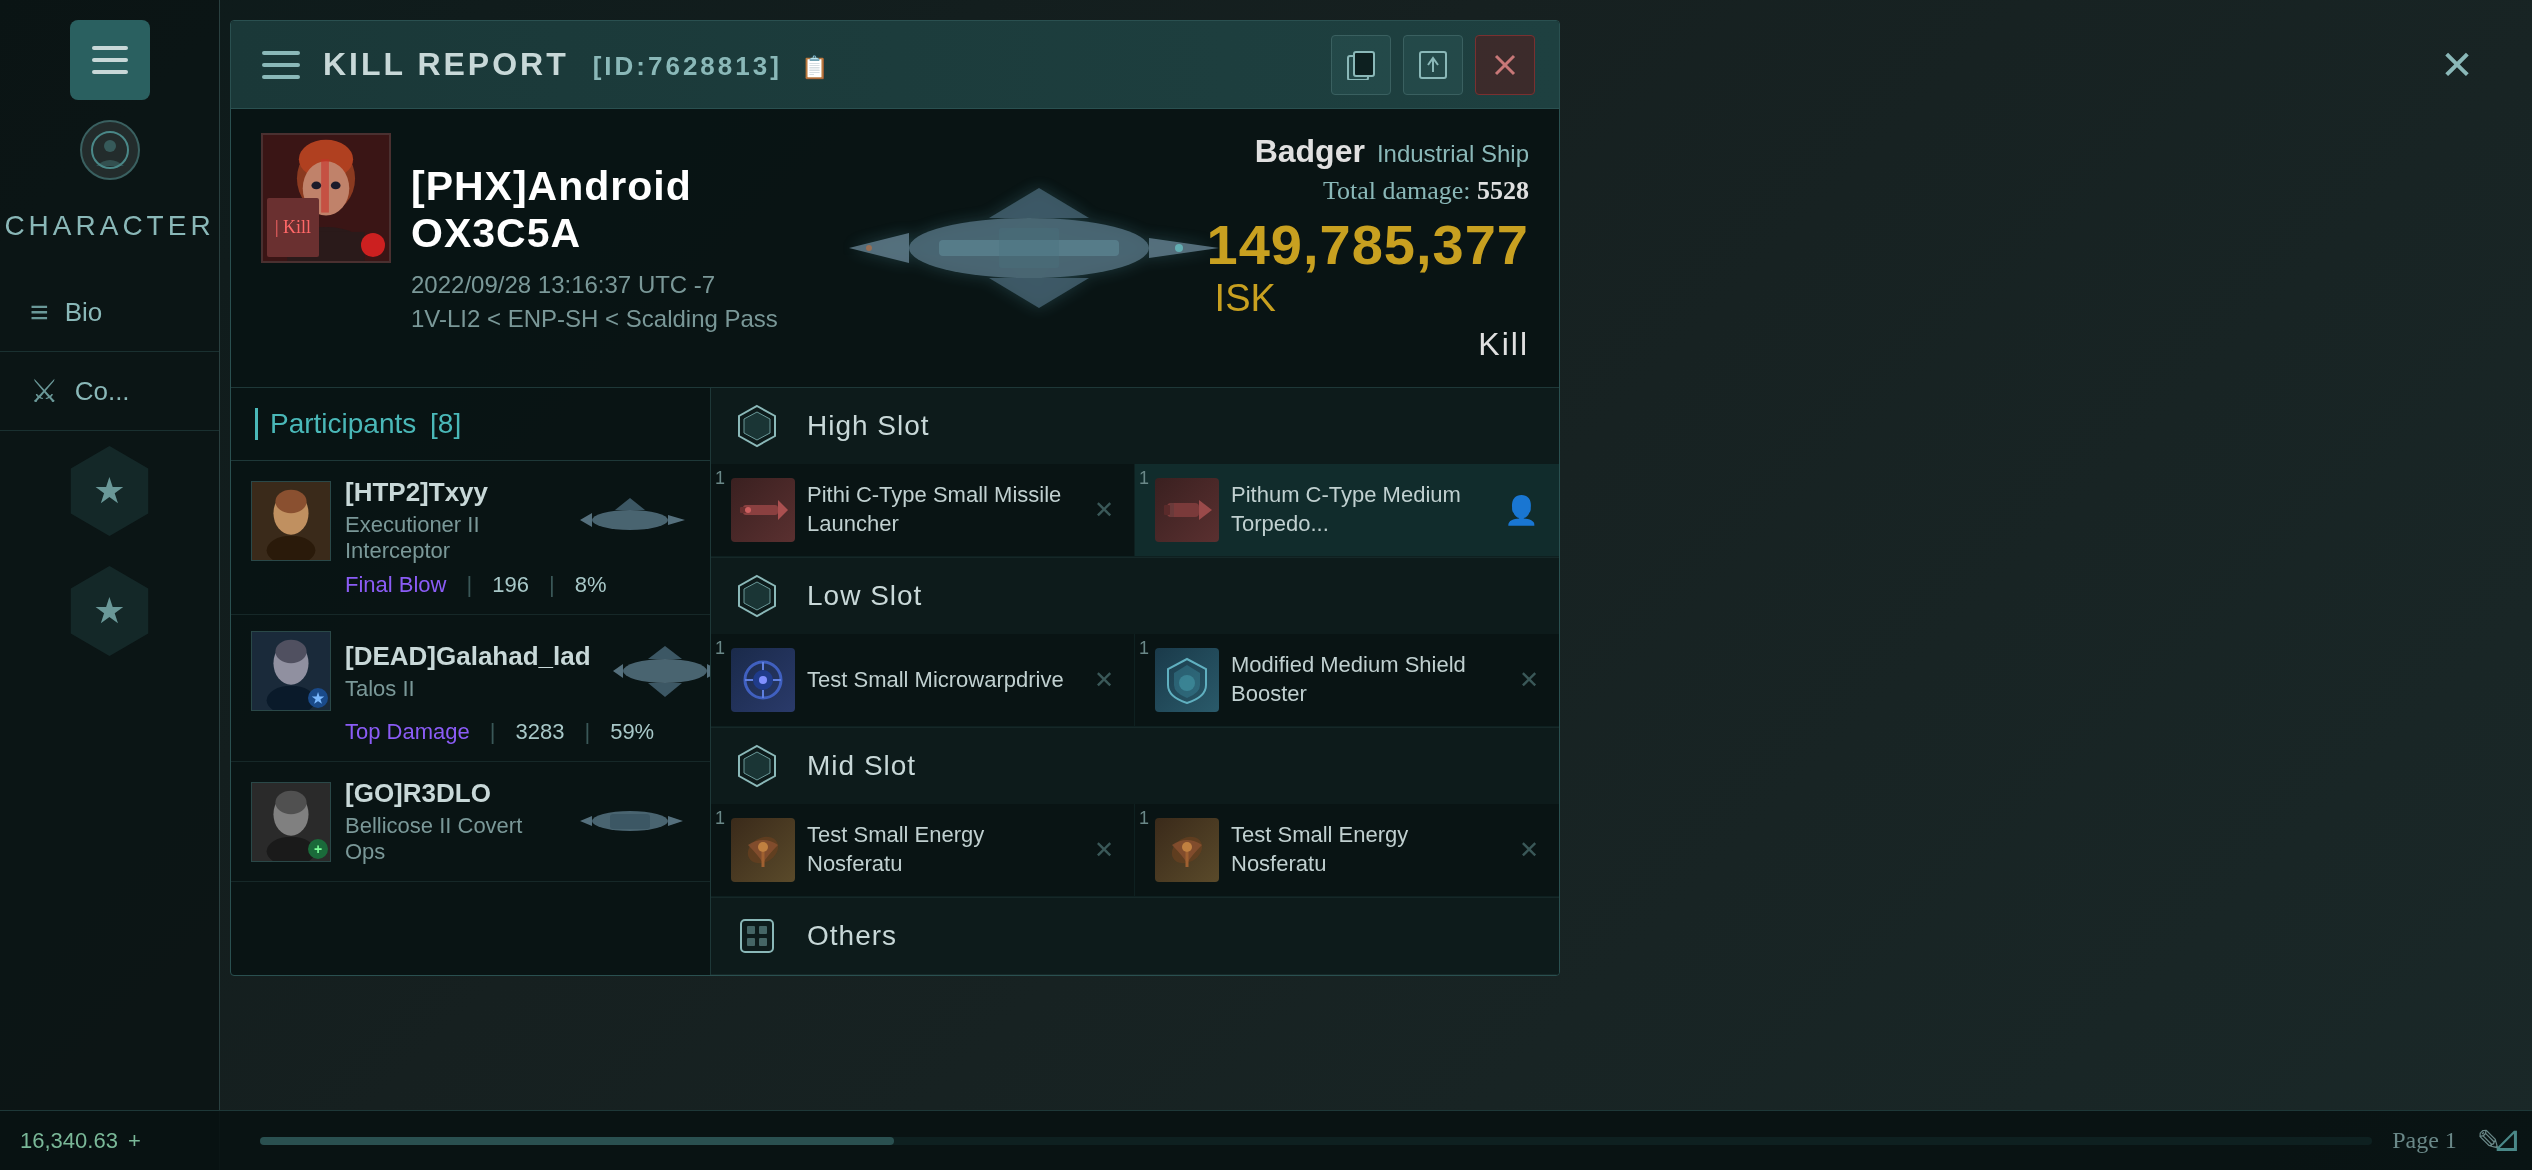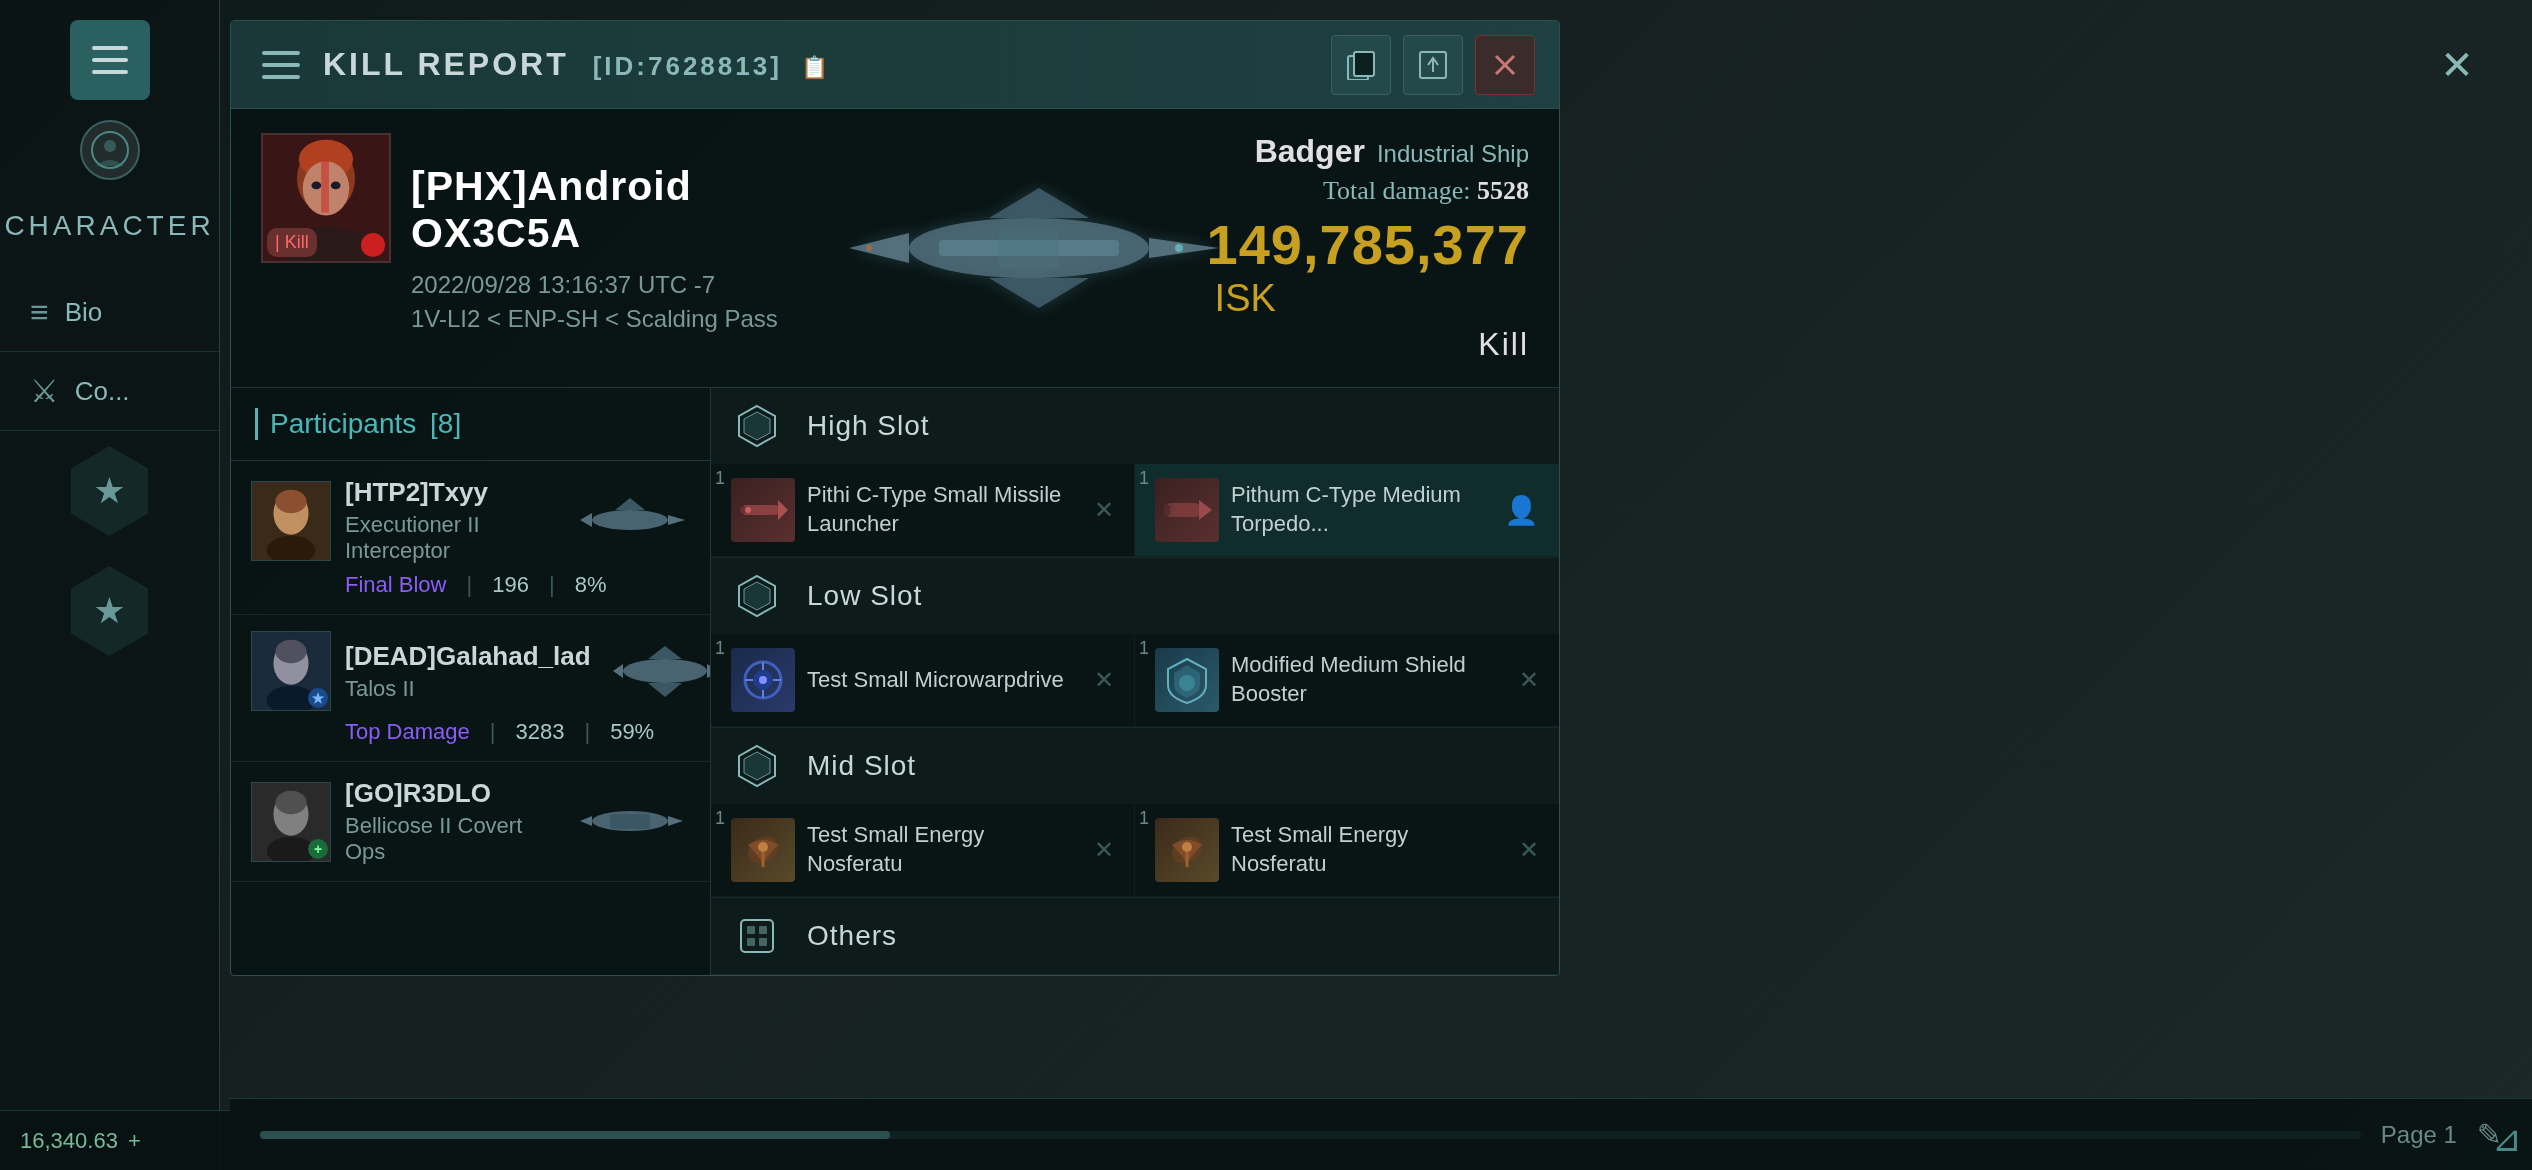--- a/index.html
+++ b/index.html
@@ -222,22 +222,23 @@
       justify-content: center;
     }
 
     .kill-badge {
       position: absolute;
       bottom: 4px;
       left: 4px;
       background: #6a3030;
       color: #ff6868;
       font-size: 18px;
-      padding: 4px 8px;
-      border-radius: 10px;
+      padding: 19px 8px;
+      border-radius: 2px;
+      font-family: Liberation Serif, serif;
     }
 
     .security-dot {
       position: absolute;
       bottom: 4px;
       right: 4px;
       width: 24px;
       height: 24px;
       border-radius: 50%;
       background: #cc2020;
@@ -602,27 +603,28 @@
     .icon-torpedo { background: linear-gradient(135deg, #3a2020, #5a3030); }
     .icon-mwd { background: linear-gradient(135deg, #1a2a4a, #2a3a6a); }
     .icon-shield-b { background: linear-gradient(135deg, #1a3a4a, #2a5a6a); }
     .icon-nosferatu { background: linear-gradient(135deg, #3a2a1a, #5a4a2a); }
 
     .bottom-bar {
       position: absolute;
       bottom: 0;
       left: 230px;
       right: 0;
-      height: 72px;
+      height: 60px;
       background: rgba(8,18,18,0.9);
       border-top: 1px solid #1e3838;
       display: flex;
       align-items: center;
       padding: 0 30px;
       gap: 20px;
+      font-family: Liberation Serif, serif;
     }
 
     .bottom-scrollbar {
       flex: 1;
       height: 8px;
       background: #0e2020;
       border-radius: 4px;
       position: relative;
     }
 

